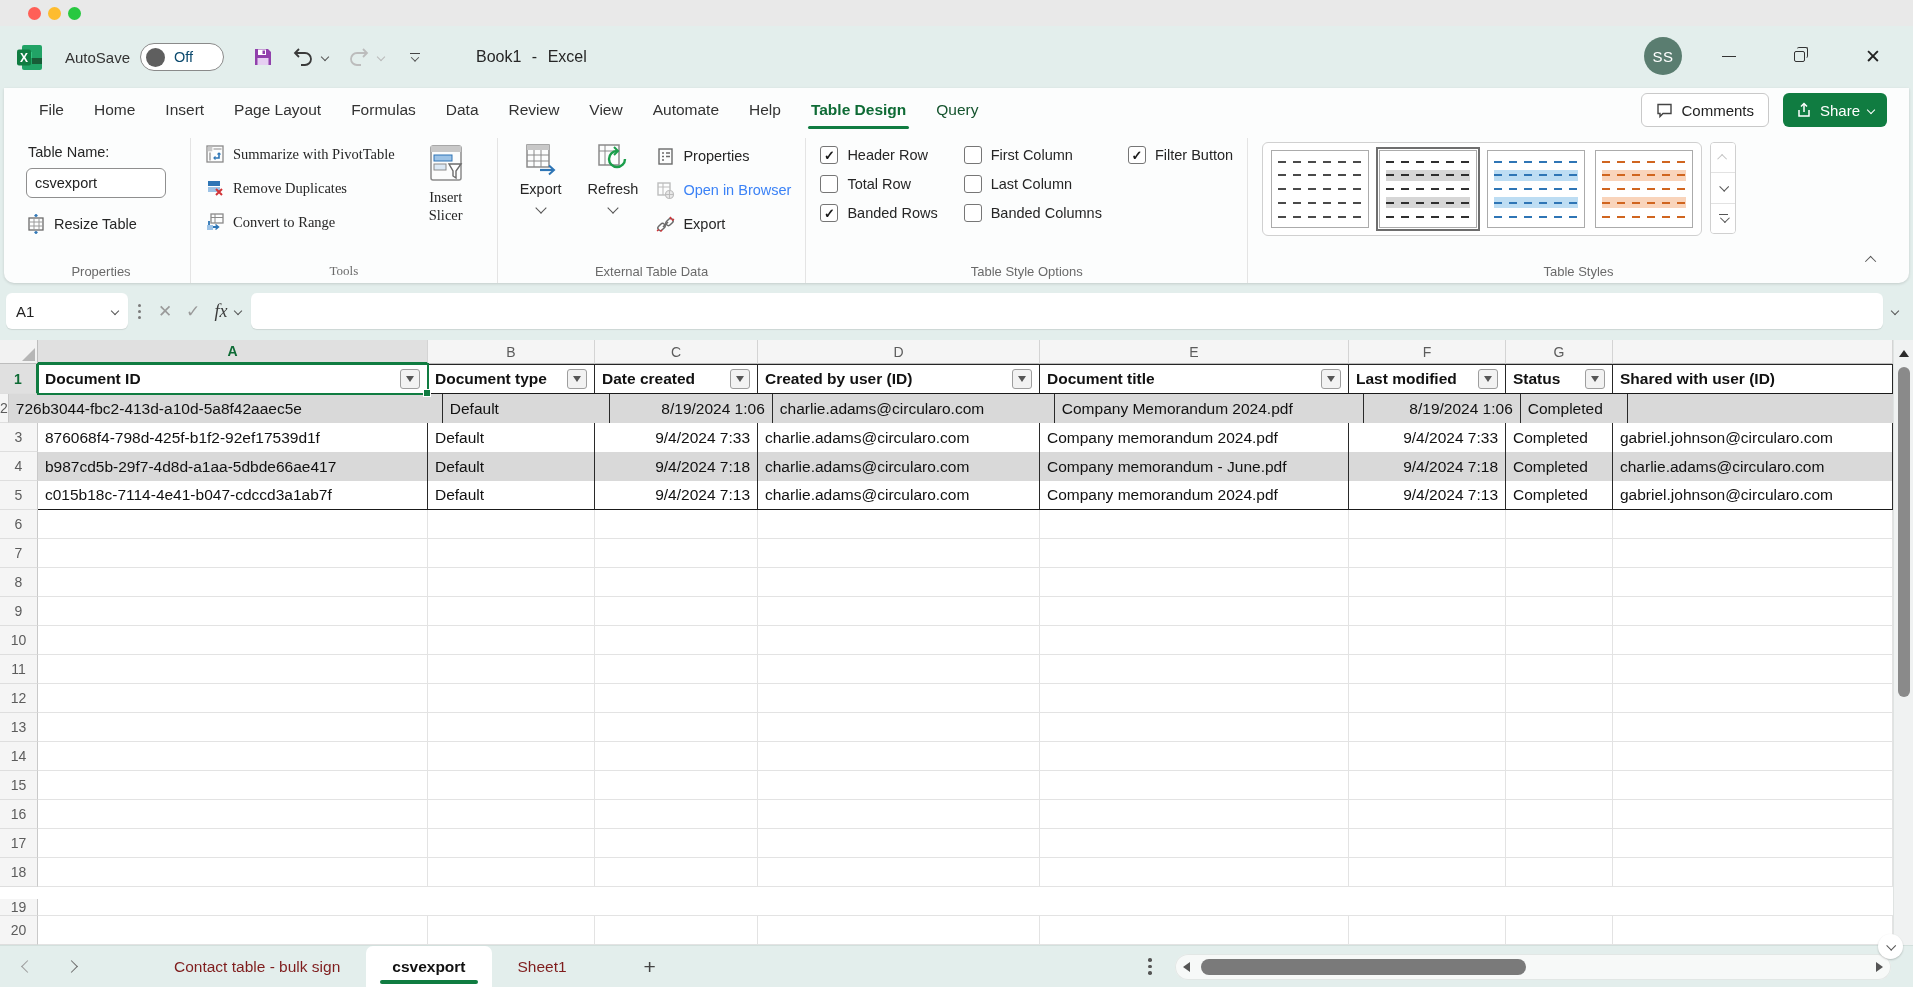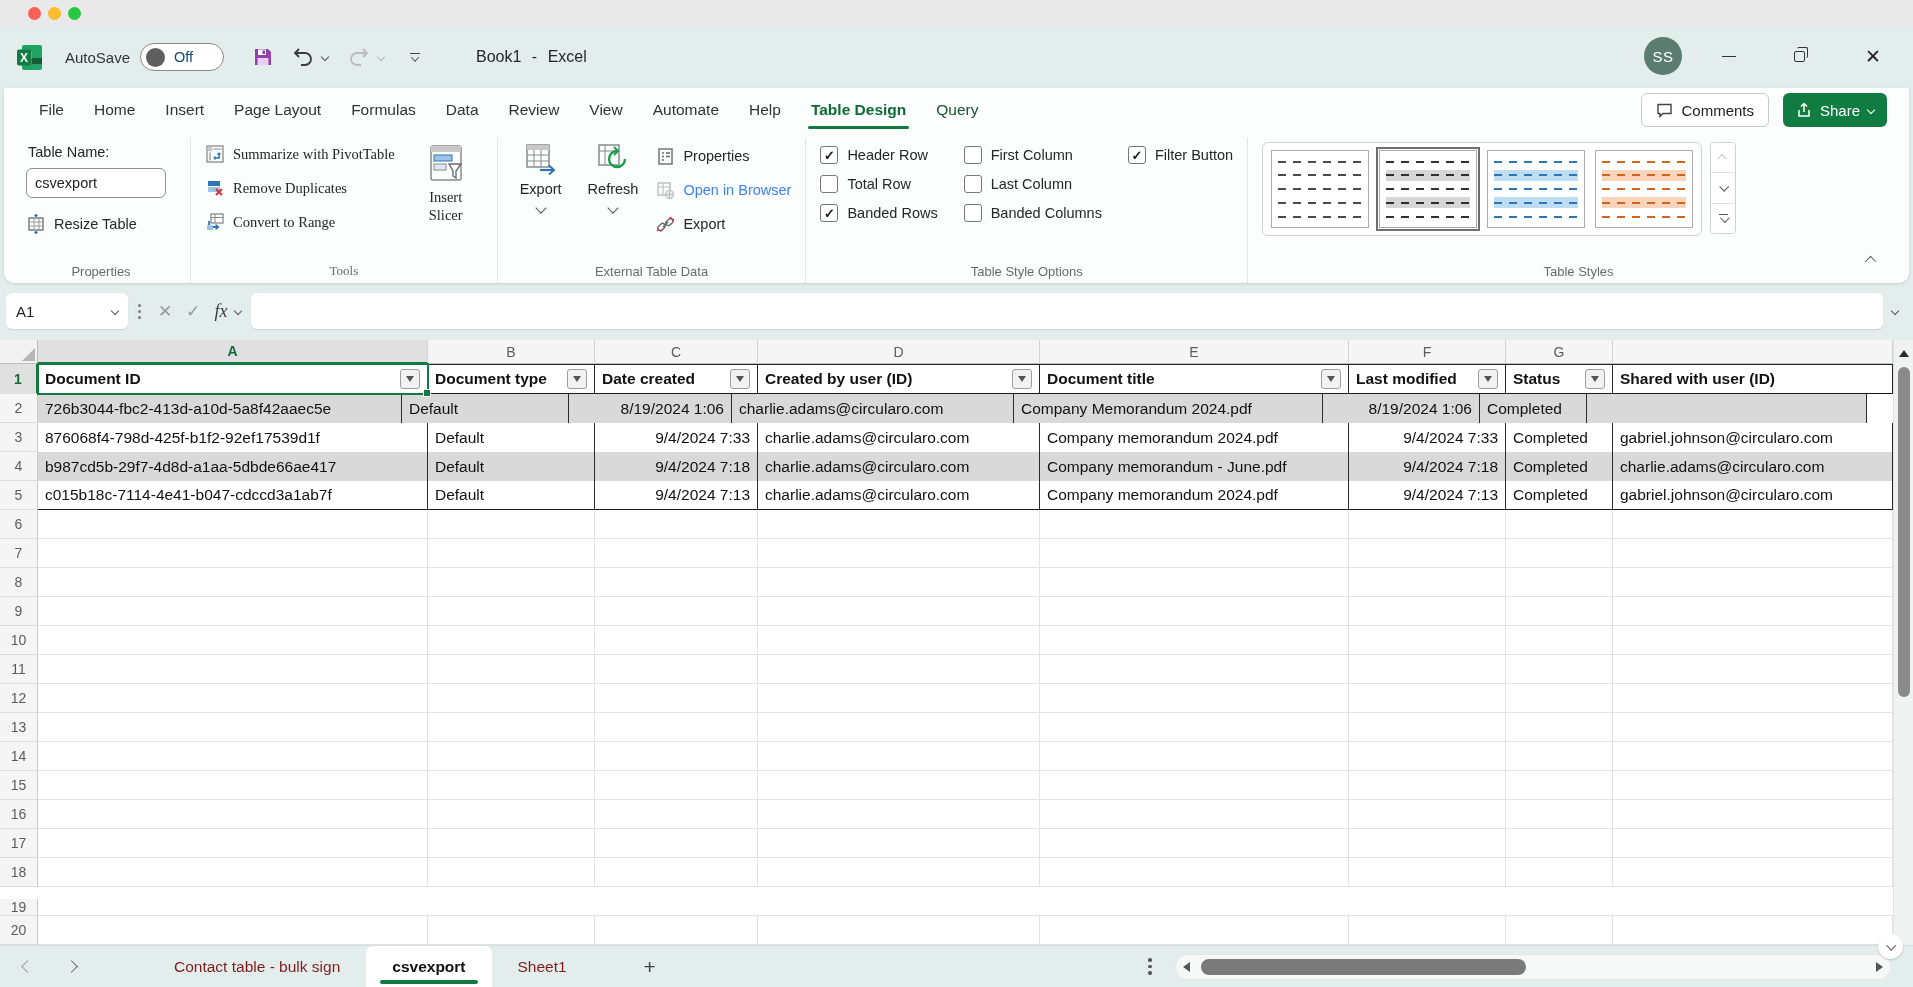--- a/index.html
+++ b/index.html
@@ -574,21 +574,21 @@
           <span class="filterbtn">
             <span class="ftri"></span>
           </span>
         </div>
         <div class="gcell" style="width: 280px; flex: 0 0 auto;">
           <span>Shared with user (ID)</span>
         </div>
       </div>
       <div class="grow datarow banded" style="height: 29px;">
         <div class="rnum">2</div>
-        <div class="gcell" style="width: 364px; flex: 0 0 auto;">726b3044-fbc2-413d-a10d-5a8f42aaec5e</div>
+        <div class="gcell" style="width: 434px; flex: 0 0 auto;">726b3044-fbc2-413d-a10d-5a8f42aaec5e</div>
         <div class="gcell" style="width: 167px; flex: 0 0 auto;">Default</div>
         <div class="gcell alignR" style="width: 163px; flex: 0 0 auto;">8/19/2024 1:06</div>
         <div class="gcell" style="width: 282px; flex: 0 0 auto;">charlie.adams@circularo.com</div>
         <div class="gcell" style="width: 309px; flex: 0 0 auto;">Company Memorandum 2024.pdf</div>
         <div class="gcell alignR" style="width: 157px; flex: 0 0 auto;">8/19/2024 1:06</div>
         <div class="gcell" style="width: 107px; flex: 0 0 auto;">Completed</div>
         <div class="gcell" style="width: 280px; flex: 0 0 auto;"></div>
       </div>
       <div class="grow datarow" style="height: 29px;">
         <div class="rnum">3</div>

